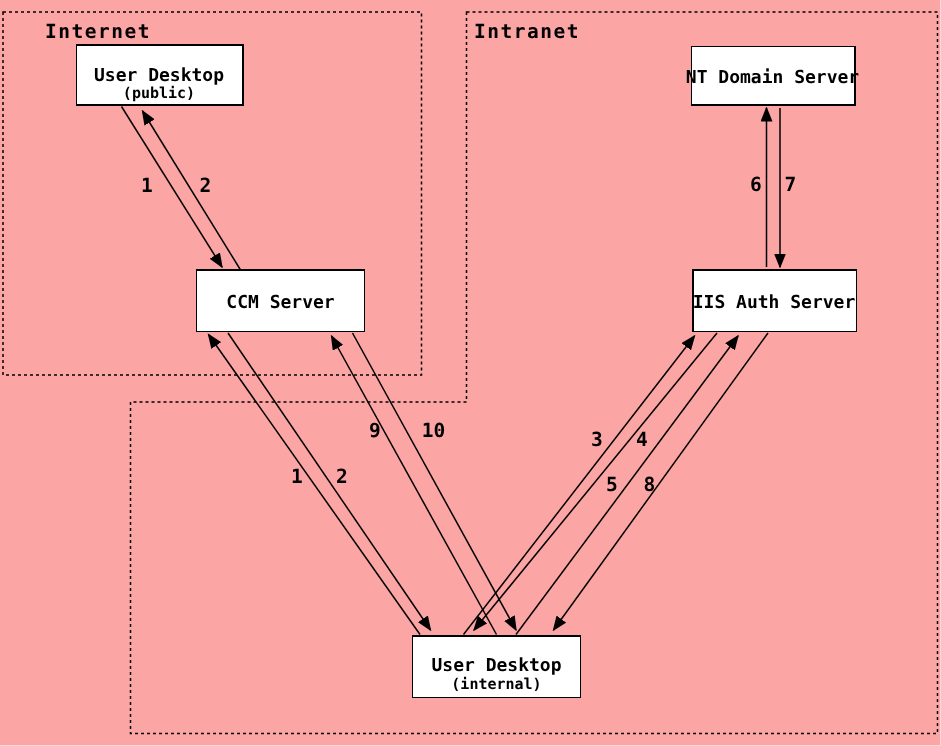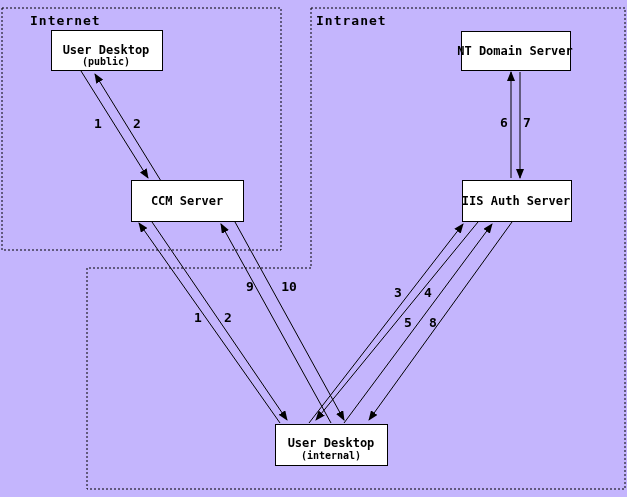--- a/index.html
+++ b/index.html
@@ -1,16 +1,16 @@
 <!DOCTYPE html>
 <html><head>
 <meta charset="utf-8">
 <style>
   html,body{margin:0;padding:0;background:#ffffff;}
-  .canvas{position:relative;width:627px;height:497px;background:#c4b5fd;overflow:hidden;}
+  .canvas{position:relative;width:627px;height:497px;background:#fca5a5;overflow:hidden;}
   svg{display:block;}
   .region-border{fill:none;stroke:#000000;stroke-width:1;stroke-dasharray:2,2;}
   .node-box{fill:#ffffff;stroke:#000000;stroke-width:1;shape-rendering:crispEdges;}
   .edge-line{stroke:#000000;stroke-width:1;fill:none;}
   text{font-family:"DejaVu Sans Mono","Liberation Mono",monospace;fill:#000000;font-weight:bold;}
   .region-label{font-size:13px;letter-spacing:1px;}
   .node-title{font-size:12px;text-anchor:middle;}
   .node-subtitle{font-size:10px;text-anchor:middle;}
   .edge-label{font-size:13px;text-anchor:middle;}
 </style>

